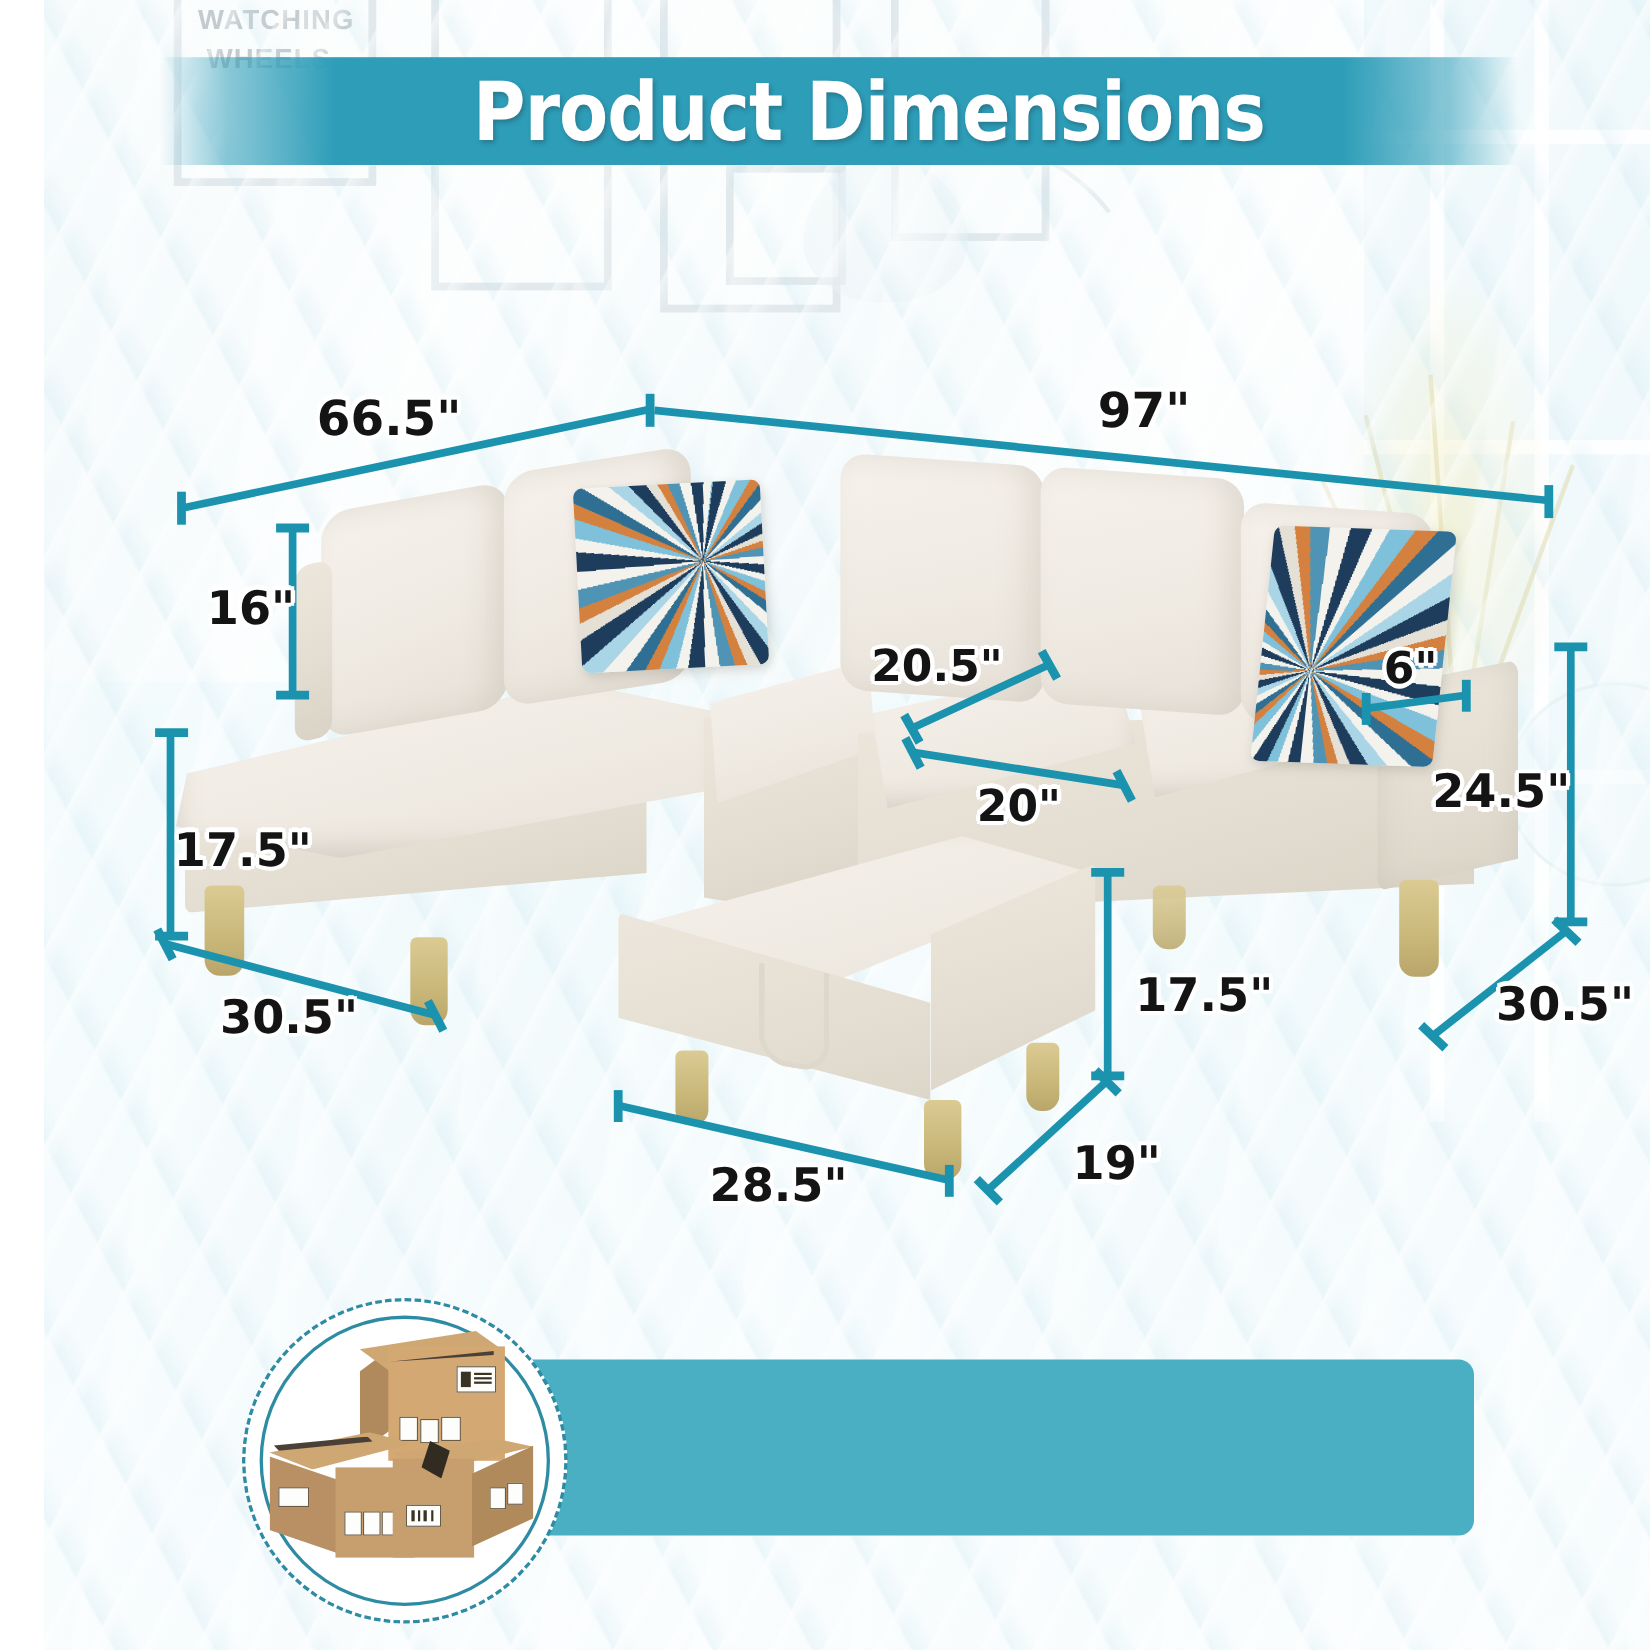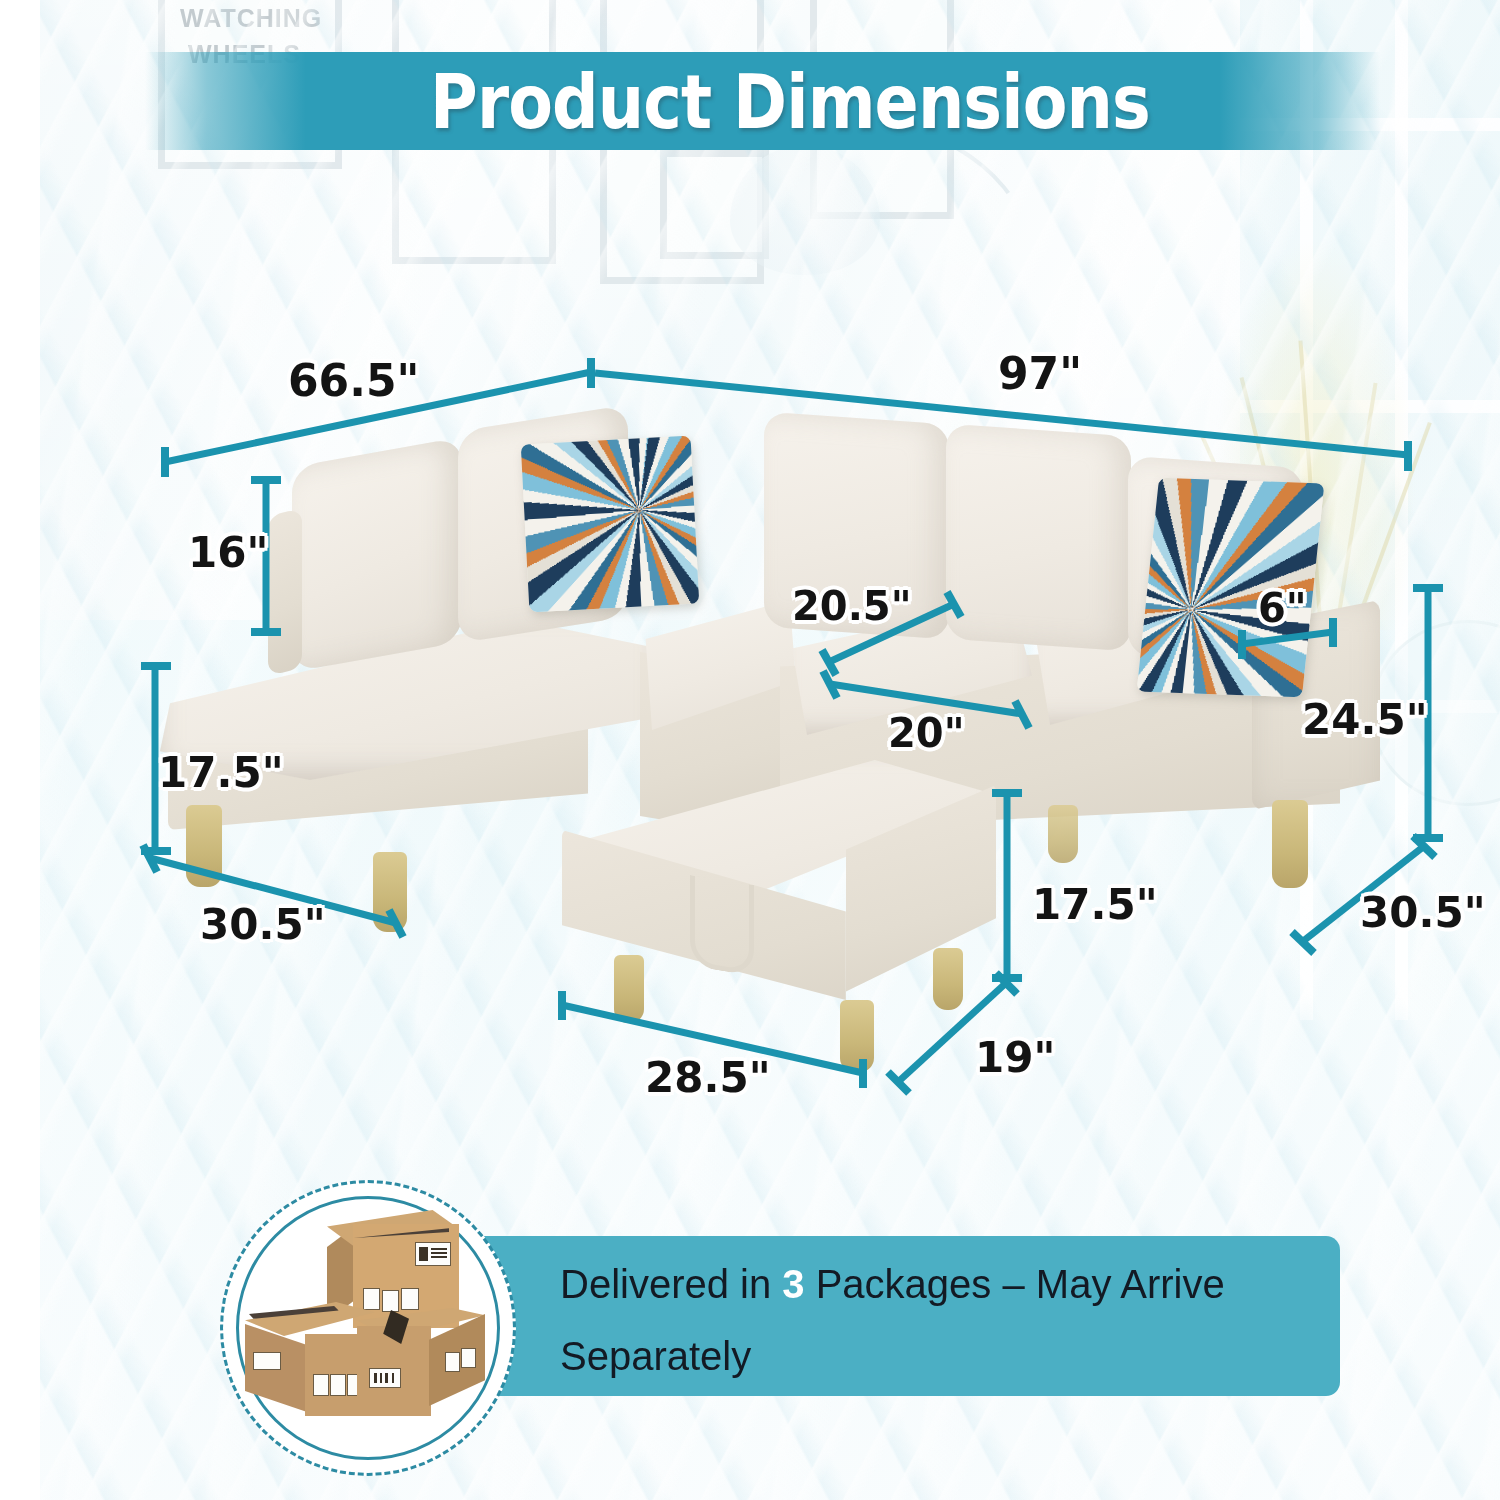--- a/index.html
+++ b/index.html
@@ -321,18 +321,14 @@
         <div class="lbl-line" style="left:4px;top:4px;width:3px;height:10px;"></div>
         <div class="lbl-line" style="left:10px;top:4px;width:2px;height:10px;"></div>
         <div class="lbl-line" style="left:15px;top:4px;width:3px;height:10px;"></div>
         <div class="lbl-line" style="left:22px;top:4px;width:2px;height:10px;"></div>
       </div>
       <div class="lbl" style="left:88px;top:44px;width:13px;height:18px;"></div>
       <div class="lbl" style="left:104px;top:40px;width:13px;height:18px;"></div>
     </div>
   </div>
 
-  <div class="deliv-text">
-    <span>Delivered in </span><b>3</b><span> Packages – May Arrive</span><br>
-    <span>Separately</span>
-  </div>
 
 </div>
 
 </body></html>

